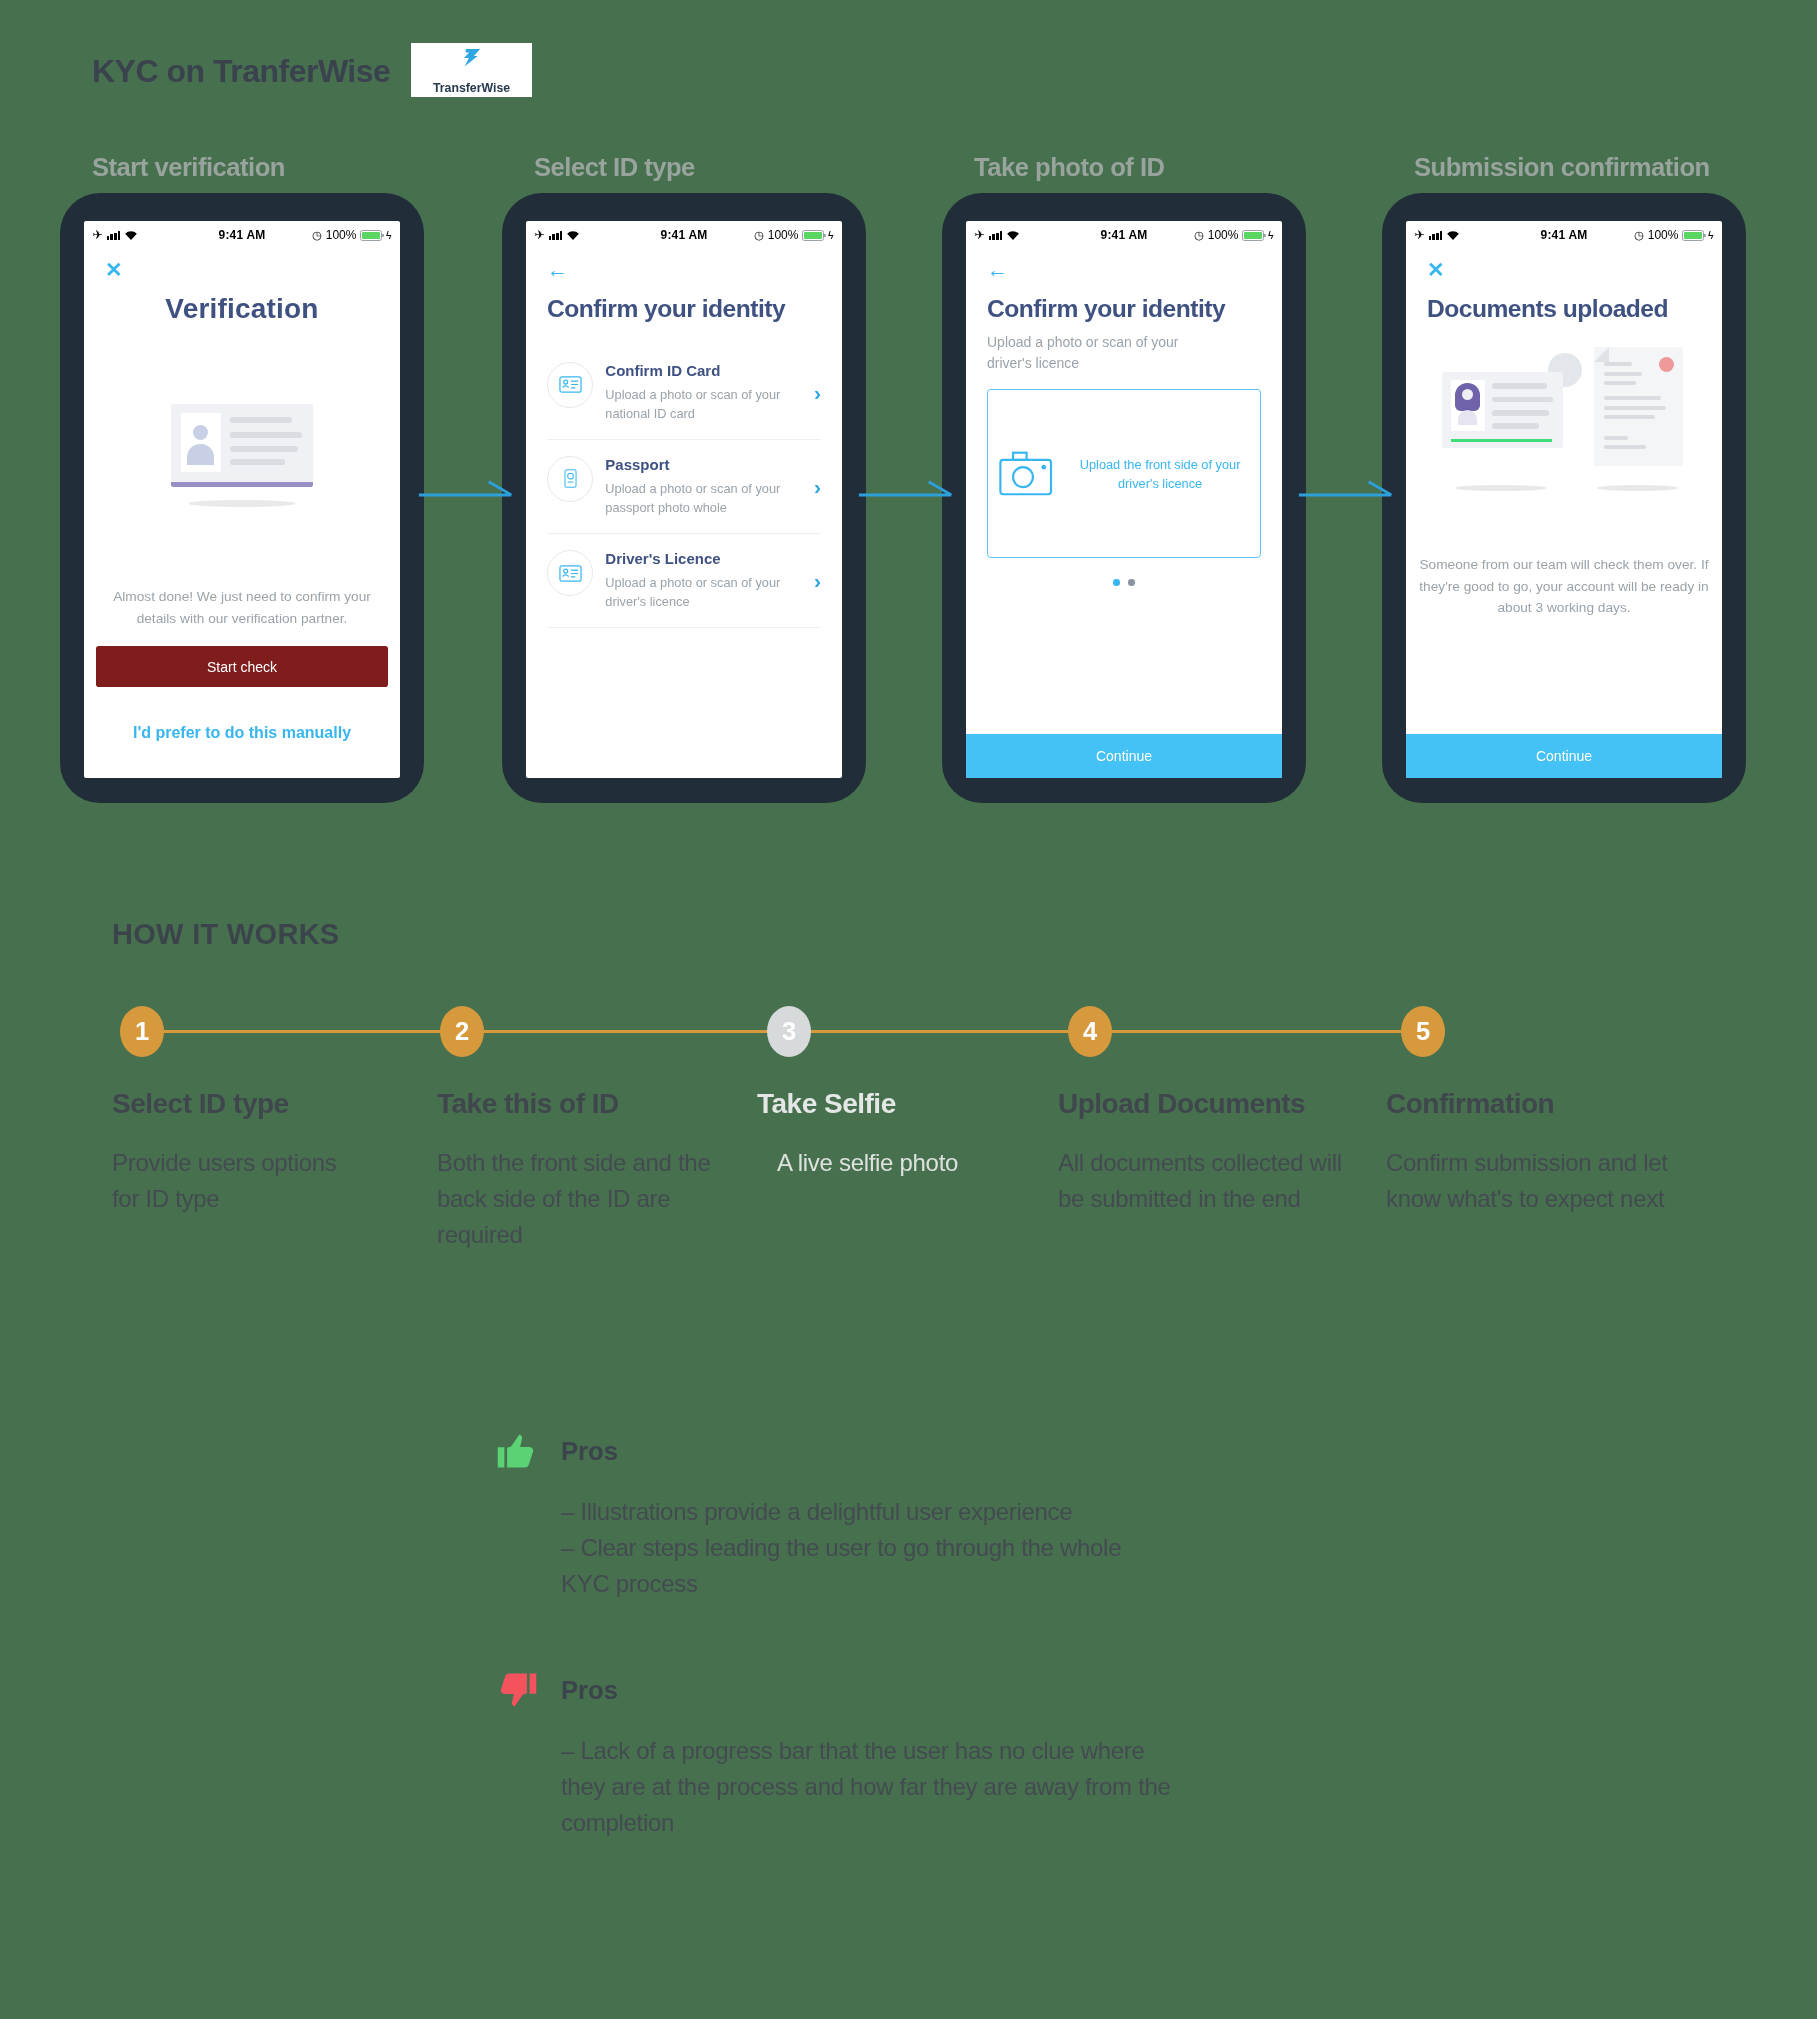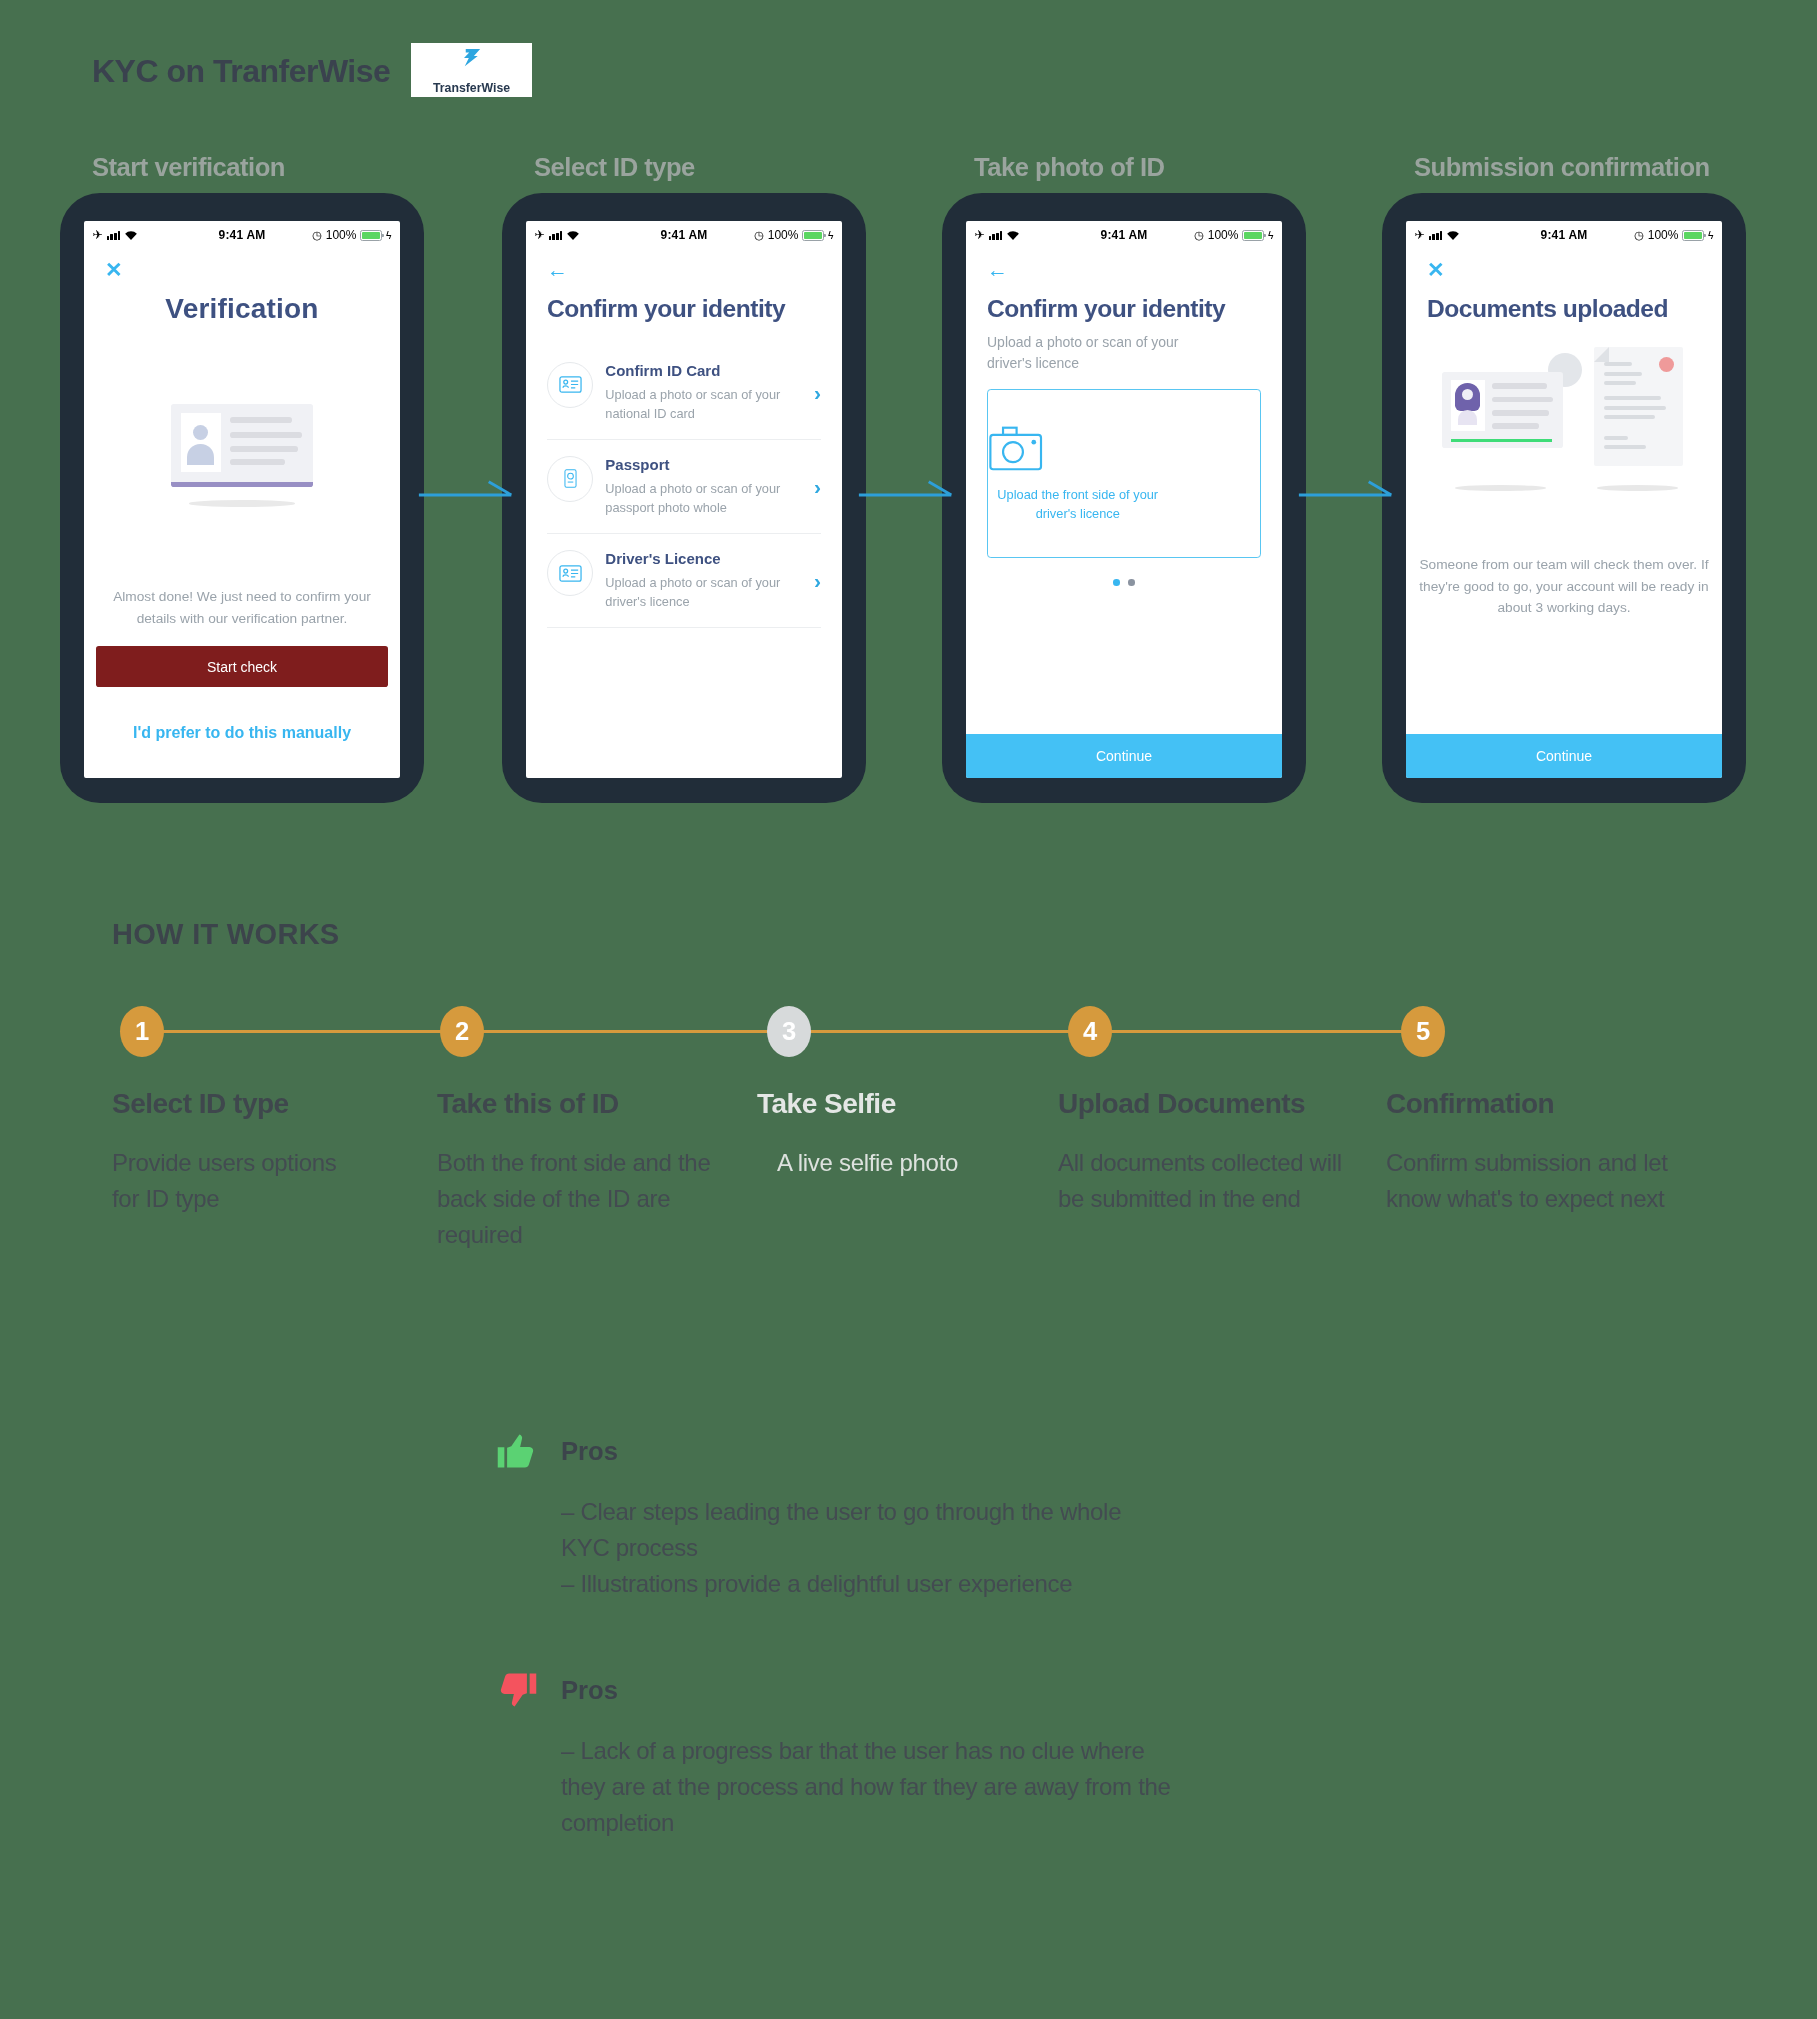--- a/index.html
+++ b/index.html
@@ -59,21 +59,21 @@
   .id-list{margin-top:23px;}
   .id-item{display:flex;gap:12.3px;padding:16px 0;border-bottom:0.9px solid #eceef0;cursor:pointer;}
   .icon-circle{flex:none;width:44px;height:44px;border:0.9px solid #e6e9ec;border-radius:50%;display:flex;align-items:center;justify-content:center;}
   .item-text{flex:1;}
   .item-title{font-size:15px;font-weight:bold;color:#3e5181;margin-bottom:5.7px;}
   .item-desc{font-size:12.8px;line-height:1.5;color:#9aa3ab;padding-right:5.7px;}
   .chev{align-self:center;color:#2fa8e0;font-size:21px;font-weight:bold;line-height:1;}
 
   
   .p3-subtitle{margin-top:9.5px;font-size:14px;line-height:1.5;color:#9aa3ab;width:82%;}
-  .upload-box{margin-top:15px;height:167px;border:0.9px solid #59c6f2;border-radius:3.8px;display:flex;flex-direction:column;align-items:flex-start;justify-content:center;gap:13.2px;cursor:pointer;}
+  .upload-box{margin-top:15px;height:167px;border:0.9px solid #59c6f2;border-radius:3.8px;display:flex;flex-direction:row;align-items:center;justify-content:center;gap:13.2px;cursor:pointer;}
   .upload-caption{width:66%;text-align:center;font-size:12.8px;line-height:1.5;color:#38b6f0;}
   .dots{display:flex;justify-content:center;gap:8.5px;margin-top:21px;}
   .dot{width:6.6px;height:6.6px;border-radius:50%;}
   .dot.active{background:#38b6f0;} .dot.idle{background:#8a93a0;}
   .bottom-button{position:absolute;left:0;right:0;bottom:0;height:44px;background:#44c1f5;color:#fff;font-size:14px;display:flex;align-items:center;justify-content:center;cursor:pointer;}
 
   
   .p4-illo{position:relative;height:161px;margin-top:24.6px;}
   .doc-badge{position:absolute;left:121px;top:5.7px;width:34px;height:34px;border-radius:50%;background:#e3e6ea;}
   .card2{position:absolute;left:15px;top:24.6px;width:121px;height:76px;background:#f1f2f5;border-radius:2.8px;}
@@ -425,22 +425,22 @@
   </div>
 
   <div class="pc-block pc-pros">
     <span class="pc-icon">
       <svg width="44" height="44" viewBox="0 0 24 24">
           <path fill="#5bd273" d="M1.5 10h3.6v11H1.5zM6.6 21h9.7c1 0 1.9-.64 2.2-1.6l2.2-7A2 2 0 0 0 18.8 9.8h-5.1l1-4.4A1.9 1.9 0 0 0 13.3 3L8.9 9.4l-2.3.8z"></path>
         </svg>
     </span>
     <div class="pc-head">Pros</div>
     <div class="pc-items">
+      <div>– Illustrations provide a delightful user experience</div>
       <div>– Clear steps leading the user to go through the whole KYC process</div>
-      <div>– Illustrations provide a delightful user experience</div>
     </div>
   </div>
 
   <div class="pc-block pc-cons">
     <span class="pc-icon">
       <svg width="44" height="44" viewBox="0 0 24 24" style="transform:rotate(180deg);">
           <path fill="#f4535e" d="M1.5 10h3.6v11H1.5zM6.6 21h9.7c1 0 1.9-.64 2.2-1.6l2.2-7A2 2 0 0 0 18.8 9.8h-5.1l1-4.4A1.9 1.9 0 0 0 13.3 3L8.9 9.4l-2.3.8z"></path>
         </svg>
     </span>
     <div class="pc-head">Pros</div>

